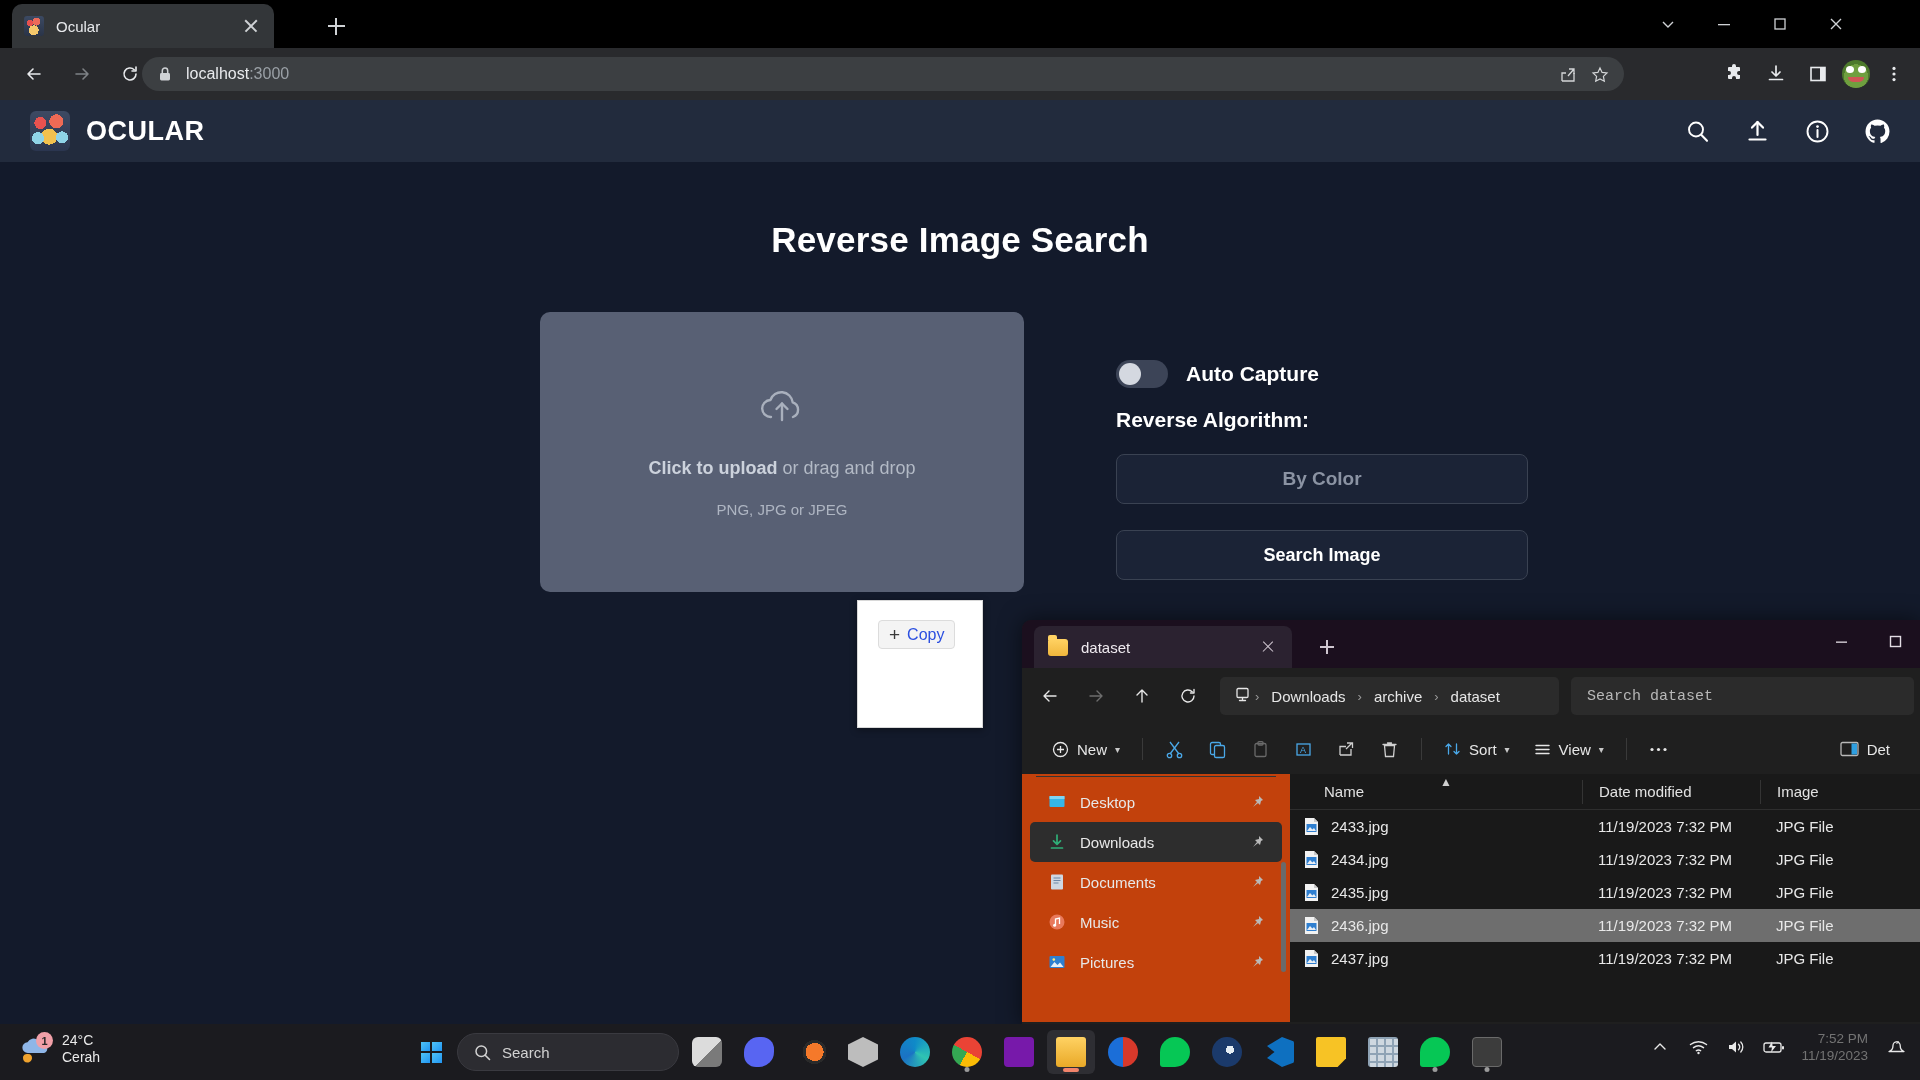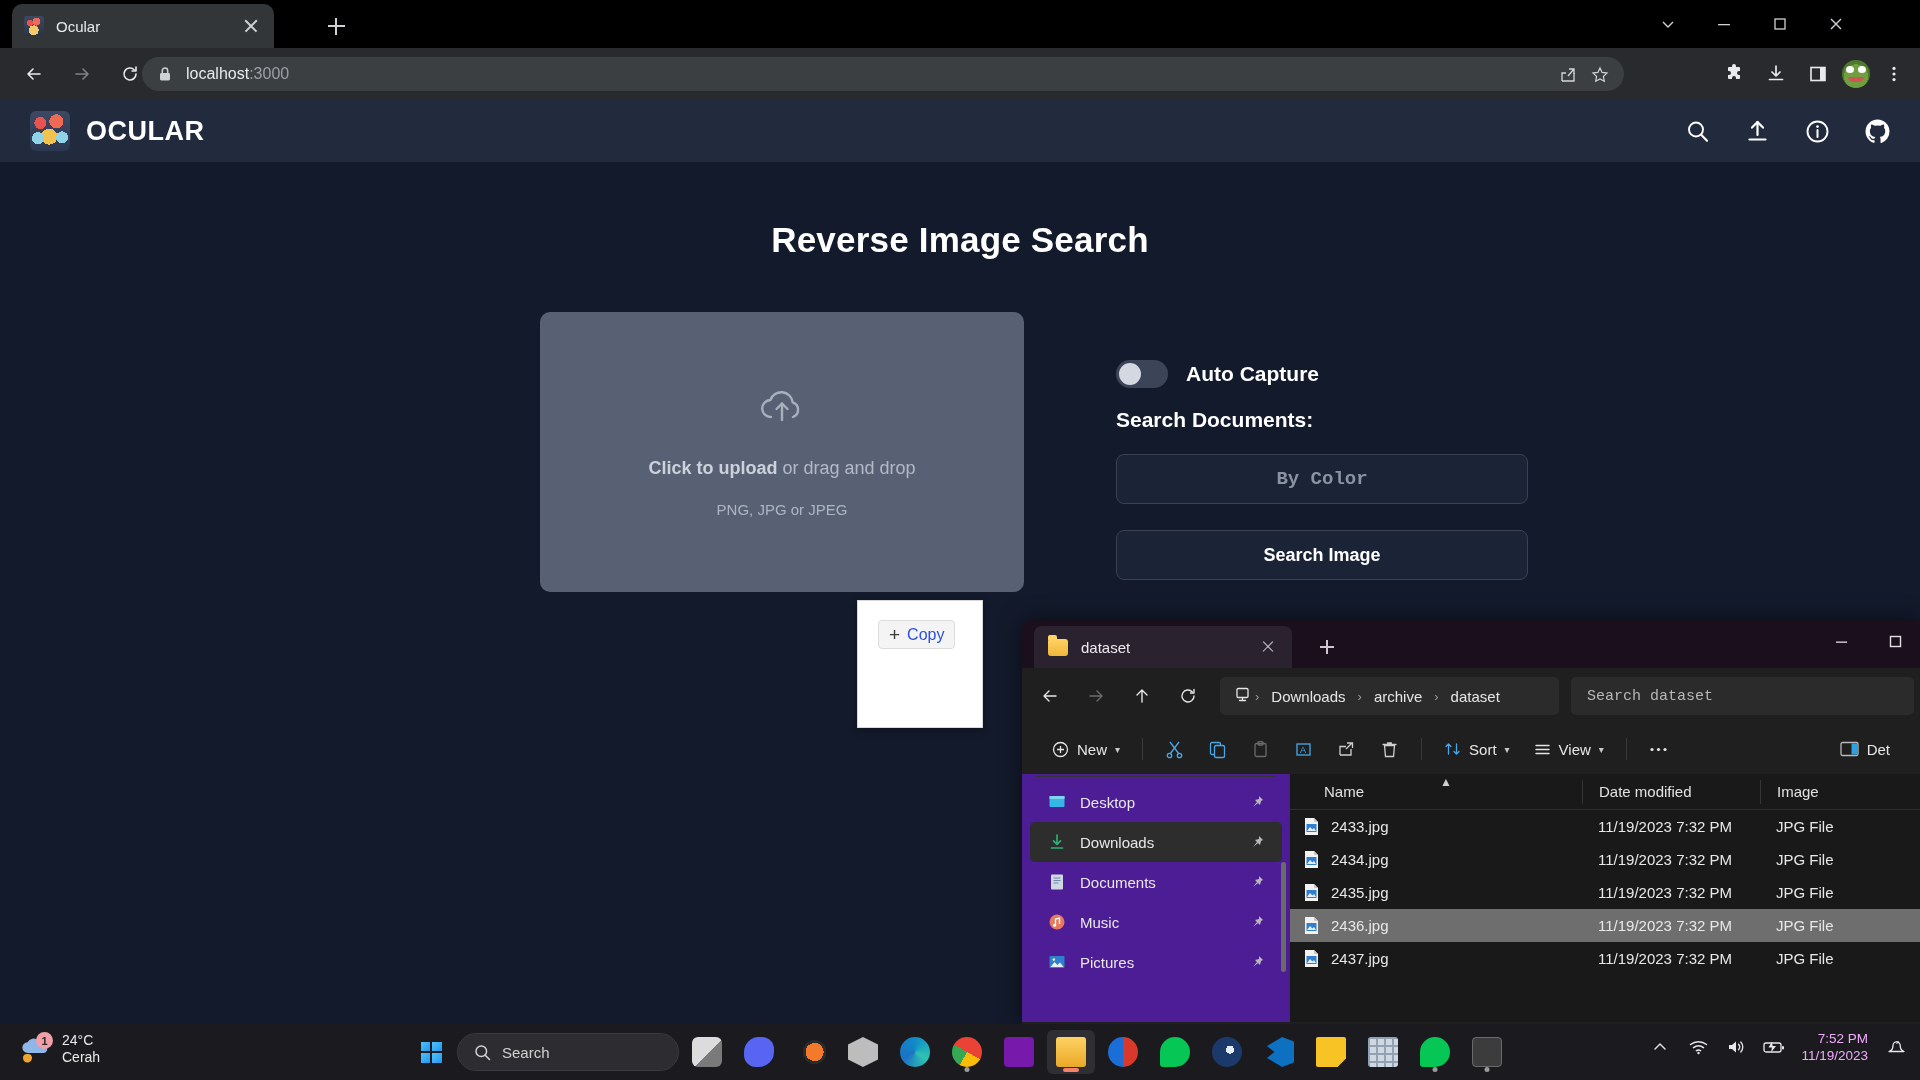--- a/index.html
+++ b/index.html
@@ -121,21 +121,21 @@
     border-radius:50%; background:#d4d8e0; }
   .toggle-label{ color:#ffffff; font-size:21px; font-weight:700; }
   .algo-label { color:#ffffff; font-size:21px; font-weight:700; margin-top:20px; }
   .algo-row { display:flex; gap:28px; margin-top:22px; }
   .algo-btn {
     flex:1; height:50px; border-radius:8px; background:#1b2336;
     display:flex; align-items:center; justify-content:center;
     font-size:19px; font-weight:700; cursor:pointer;
   }
   .algo-btn.active { border:1px solid #3b82f6; color:#3b82f6; }
-  .algo-btn.idle { border:1px solid #3a4252; color:#8b93a3;font-family:Liberation Mono, monospace; }
+  .algo-btn.idle { border:1px solid #3a4252; color:#8b93a3; }
   .search-btn {
     margin-top:26px; height:50px; border-radius:8px; background:#1b2336;
     border:1px solid #3a4252; color:#ffffff; font-size:18px; font-weight:700;
     display:flex; align-items:center; justify-content:center; cursor:pointer;
   }
 
   
   .drag-ghost {
     position:absolute; left:857px; top:500px; width:126px; height:128px;
     background:#ffffff; border:1px solid #d8d8d8; box-shadow:0 2px 7px rgba(0,0,0,.35);
@@ -188,21 +188,21 @@
     display:flex; align-items:center; padding:0 16px; color:#b7b7b7; font-size:15px;font-family:Liberation Mono, monospace;
   }
 
   .ex-toolbar { height:50px; display:flex; align-items:center; padding:0 18px; gap:0; background:#1f1f1f;}
   .tbitem { height:36px; display:flex; align-items:center; gap:8px; padding:0 12px; border-radius:5px;
     color:#e6e6e6; font-size:15px; cursor:pointer; }
   .tbsep{ width:1px; height:22px; background:#3a3a3a; margin:0 10px; }
   .chev-sm{ font-size:10px; color:#c9c9c9; }
 
   .ex-body { display:flex; height:248px; }
-  .ex-side { width:268px; background:#4c1d95; position:relative; padding-top:8px;text-align:right; }
+  .ex-side { width:268px; background:#c2410c; position:relative; padding-top:8px;text-align:right; }
   .side-divider{ position:absolute; left:14px; right:14px; top:2px; height:1px; background:#343434; }
   .side-item{ height:40px; margin:0 8px; border-radius:5px; display:flex; align-items:center;
     padding:0 18px; gap:14px; color:#e8e8e8; font-size:15px; cursor:pointer; }
   .side-item.sel{ background:#2d2d2d; }
   .side-ic{ width:18px; height:18px; flex:0 0 18px; }
   .pin{ margin-left:auto; width:14px; height:14px; }
   .side-scroll{ position:absolute; right:4px; top:88px; width:5px; height:110px; background:#6a6a6a; border-radius:3px;}
 
   .ex-list{ flex:1; background:#191919; position:relative; }
   .lhead{ height:36px; display:flex; align-items:center; color:#e2e2e2; font-size:15px;
@@ -235,21 +235,21 @@
     border:1px solid #3a3a40;}
   .tb-app{ width:48px; height:44px; display:flex; align-items:center; justify-content:center;
     position:relative; cursor:pointer; border-radius:6px;}
   .tb-app.active{ background:#2e2e33; }
   .tb-app .glyph{ width:30px; height:30px; border-radius:6px; display:block; }
   .tb-dot{ position:absolute; bottom:2px; left:50%; transform:translateX(-50%);
     width:5px; height:5px; border-radius:50%; background:#9a9a9a; }
   .tb-dot.wide{ width:16px; height:4px; border-radius:2px; background:#f2846b; }
   .tray { position:absolute; right:14px; top:6px; display:flex; align-items:center; gap:16px; }
   .tray-ic{ width:22px; height:22px; display:flex; align-items:center; justify-content:center; cursor:pointer;}
-  .clock{ color:#f0abfc; font-size:13.5px; line-height:17px; text-align:right; cursor:pointer;}
+  .clock{ color:#737373; font-size:13.5px; line-height:17px; text-align:right; cursor:pointer;}
 </style>
 </head>
 <body>
 
 <div class="browser-tabstrip">
   <div class="tab">
     <span class="tab-favicon"></span>
     <span class="tab-title">Ocular</span>
     <span class="tab-close"></span>
   </div>
@@ -395,21 +395,21 @@
       </span>
       <div class="dz-main"><b>Click to upload</b><span> or drag and drop</span></div>
       <div class="dz-sub">PNG, JPG or JPEG</div>
     </div>
 
     <div class="controls">
       <div class="toggle-row">
         <span class="toggle"></span>
         <span class="toggle-label">Auto Capture</span>
       </div>
-      <div class="algo-label">Search Documents:</div>
+      <div class="algo-label">Reverse Algorithm:</div>
       <div class="algo-row">
         <div class="algo-btn idle">By Color</div>
       </div>
       <div class="search-btn">Search Image</div>
     </div>
   </div>
 
   <div class="drag-ghost">
     <div class="drag-chip">
       <span class="drag-plus">+</span>

